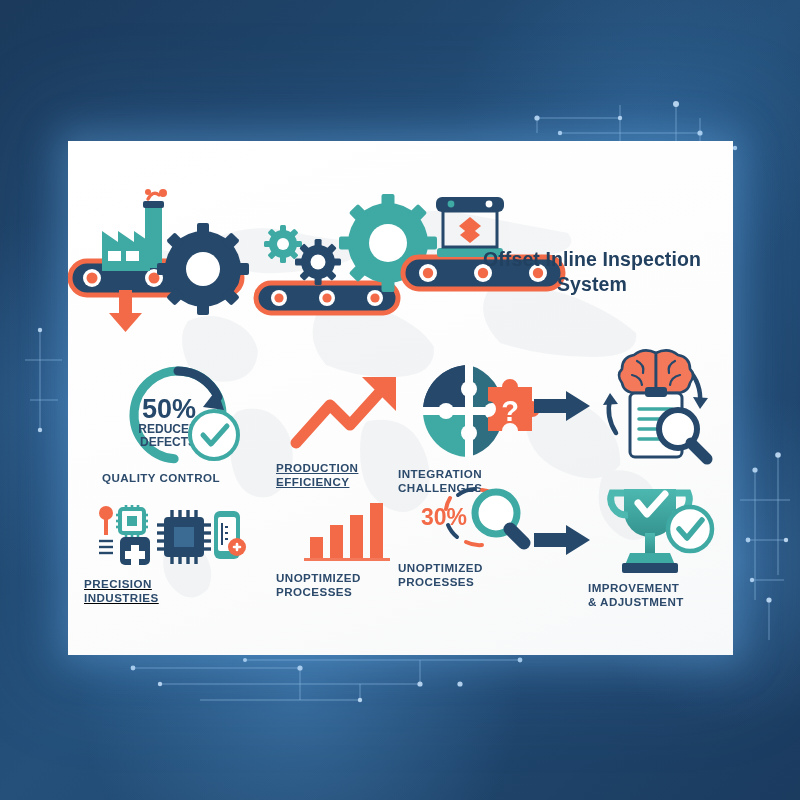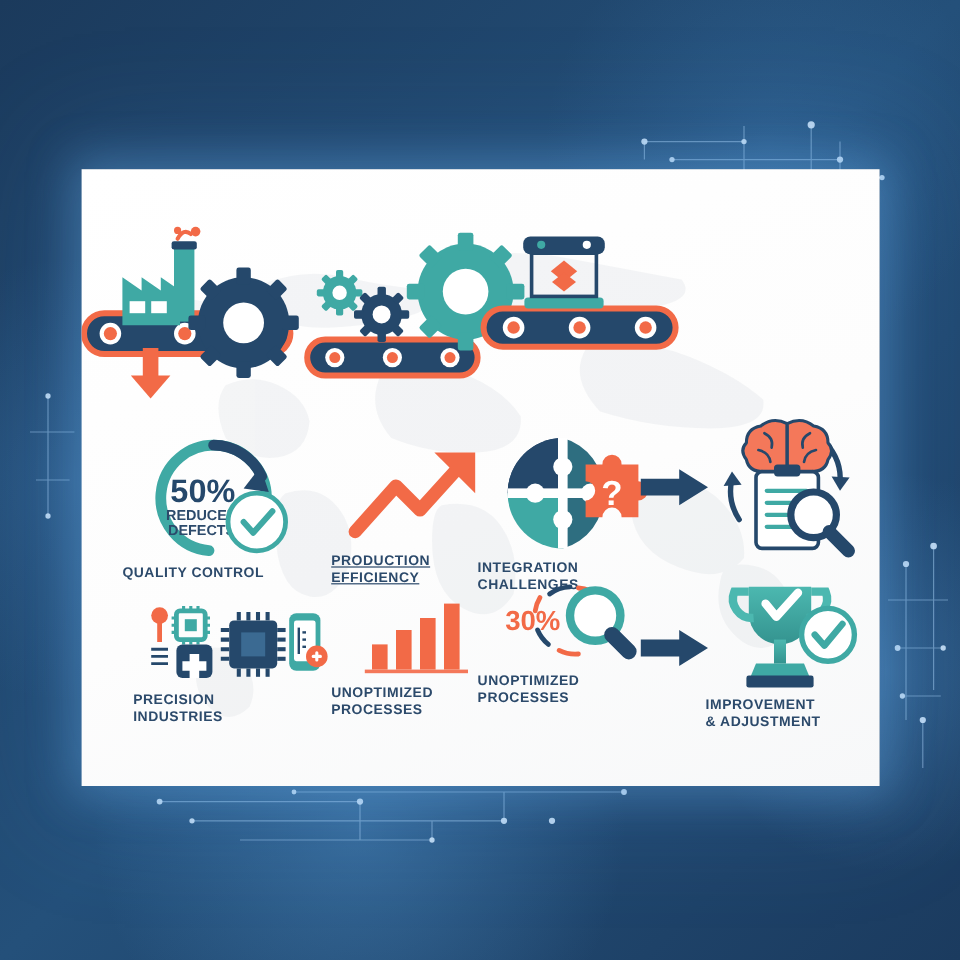--- a/index.html
+++ b/index.html
@@ -221,20 +221,24 @@
         <g>
           <rect x="369" y="61" width="66" height="9" rx="3" fill="#3fa9a4"></rect>
           <rect x="375" y="24" width="54" height="36" fill="none" stroke="#25486b" stroke-width="3"></rect>
           <rect x="368" y="10" width="68" height="15" rx="6" fill="#25486b"></rect>
           <circle cx="383" cy="17" r="3.4" fill="#3fa9a4"></circle>
           <circle cx="421" cy="17" r="3.4" fill="#fff"></circle>
           <path d="M402 30 l11 9 -11 9 -11-9 Z" fill="#f26a47"></path>
           <path d="M402 40 l10 8 -10 8 -10-8 Z" fill="#f26a47"></path>
         </g>
       </svg>
+      <div class="ttl">
+        <span>Offset Inline Inspection</span><br>
+        <span>System</span>
+      </div>
     </div>
 
     <div class="cell" style="left:34px;top:222px;width:168px;">
       <div class="art">
         <svg width="132" height="108" viewBox="0 0 132 108" style="margin:0 auto;">
           <circle cx="58" cy="52" r="44" fill="none" stroke="#3fa9a4" stroke-width="9" stroke-linecap="round" stroke-dasharray="205 277" transform="rotate(95 58 52)"></circle>
           <path d="M58 8 a44 44 0 0 1 40 26" fill="none" stroke="#25486b" stroke-width="9" stroke-linecap="round"></path>
           <path d="M97 26 l7 21 -21 -3 Z" fill="#25486b"></path>
           <text x="49" y="55" text-anchor="middle" fill="#25486b" font-family="Liberation Sans, sans-serif" font-size="27" font-weight="bold">50%</text>
           <text x="48" y="70" text-anchor="middle" fill="#2c4a6b" font-family="Liberation Sans, sans-serif" font-size="12" font-weight="bold">REDUCED</text>
@@ -327,21 +331,21 @@
 
           <g>
             <circle cx="86" cy="82" r="19" fill="#fff" stroke="#25486b" stroke-width="6"></circle>
             <path d="M99 96 L115 112" stroke="#25486b" stroke-width="11" stroke-linecap="round"></path>
           </g>
         </svg>
       </div>
       <div class="cap"></div>
     </div>
 
-    <div class="cell" style="left:43px;top:362px;width:168px;">
+    <div class="cell" style="left:16px;top:362px;width:168px;text-decoration:underline;">
       <div class="art">
         <svg width="148" height="66" viewBox="0 0 148 66" style="margin:0 auto;">
 
           <g>
             <circle cx="12" cy="10" r="7" fill="#f26a47"></circle>
             <rect x="10" y="16" width="4" height="16" fill="#f26a47"></rect>
             <g stroke="#25486b" stroke-width="2.4">
                 <path d="M5 38 H19"></path>
                 <path d="M5 44 H19"></path>
                 <path d="M5 50 H19"></path>

